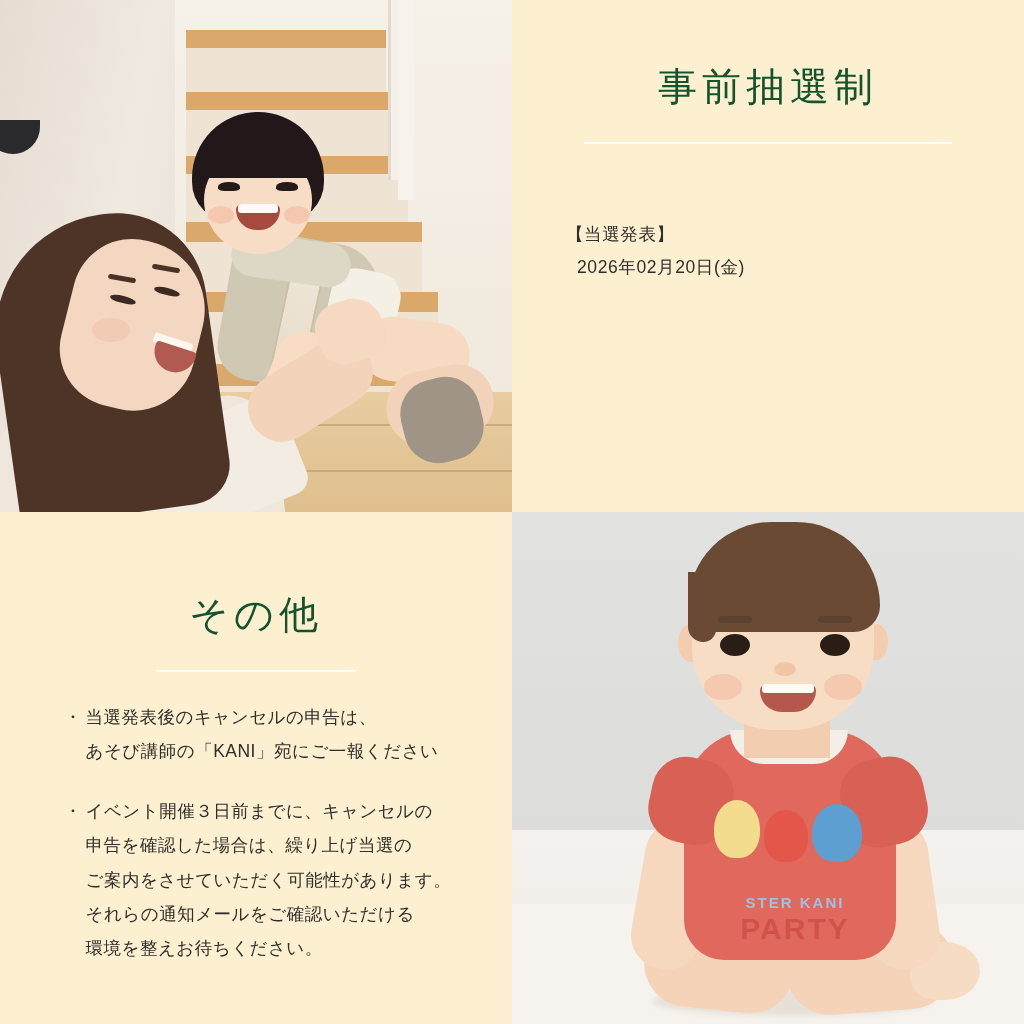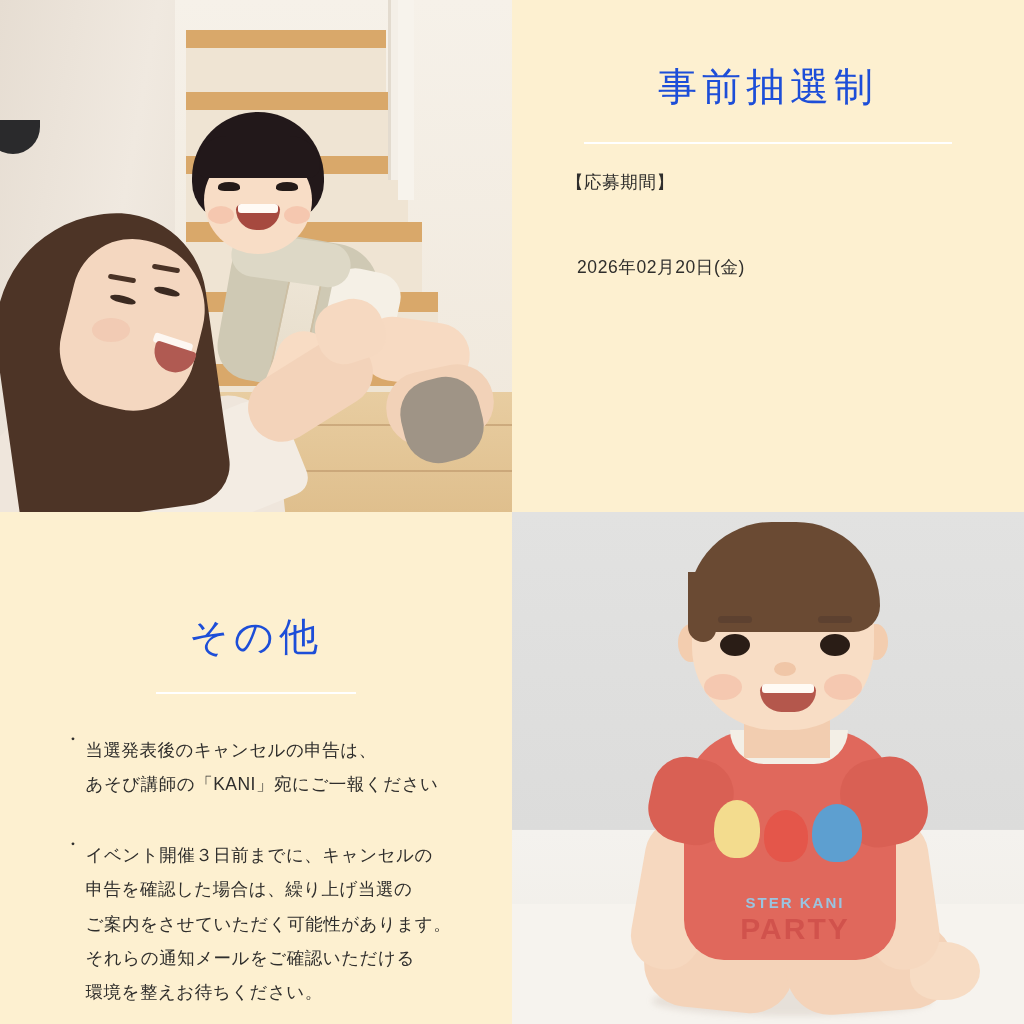--- a/index.html
+++ b/index.html
@@ -493,21 +493,21 @@
     box-sizing: border-box;
     padding: 44px 46px;
     display: flex;
     flex-direction: column;
     align-items: center;
     color: #30302e;
   }
   .cell-title {
     font-size: 39px;
     letter-spacing: 5px;
-    color: #1d4ed8;
+    color: #14532d;
     font-family: "Liberation Serif", "DejaVu Serif", serif;
     font-weight: normal;
     margin: 16px 0 0 0;
   }
   .divider {
     width: 368px;
     height: 2px;
     background: #ffffff;
     margin: 28px 0 22px 0;
   }
@@ -555,21 +555,20 @@
     line-height: 1.95;
     margin-right: 4px;
     color: #2f2e2c;
   }
   .list-text {
     font-size: 17.5px;
     line-height: 1.95;
     letter-spacing: 0.5px;
     color: #2f2e2c;
     white-space: pre-line;
-    margin-top: 11px;
   }
   .title-wrap {
     display: flex;
     flex-direction: column;
     align-items: center;
     width: 100%;
   }
 </style>
 </head>
 <body>
@@ -633,31 +632,31 @@
     <div class="mom-teeth"></div>
     <div class="mom-mouth" style="top:346px;"></div>
   </div>
 
   <div class="textcell">
     <div class="title-wrap">
       <h1 class="cell-title">事前抽選制</h1>
       <div class="divider"></div>
     </div>
     <div class="body-block">
-      <p class="lbl">【応募期間】</p>
       <div class="gap-md"></div>
       <div class="gap-md"></div>
+      <p class="lbl">【当選発表】</p>
       <p class="para">2026年02月20日(金)</p>
       <div class="gap-md"></div>
     </div>
   </div>
 
   <div class="textcell">
     <div class="title-wrap">
-      <h1 class="cell-title" style="margin-top:54px;">その他</h1>
+      <h1 class="cell-title" style="margin-top:32px;">その他</h1>
       <div class="divider short"></div>
     </div>
     <div class="list">
       <div class="list-item">
         <span class="bullet">・</span>
         <span class="list-text">当選発表後のキャンセルの申告は、
 あそび講師の「KANI」宛にご一報ください</span>
       </div>
       <div class="list-item">
         <span class="bullet">・</span>

